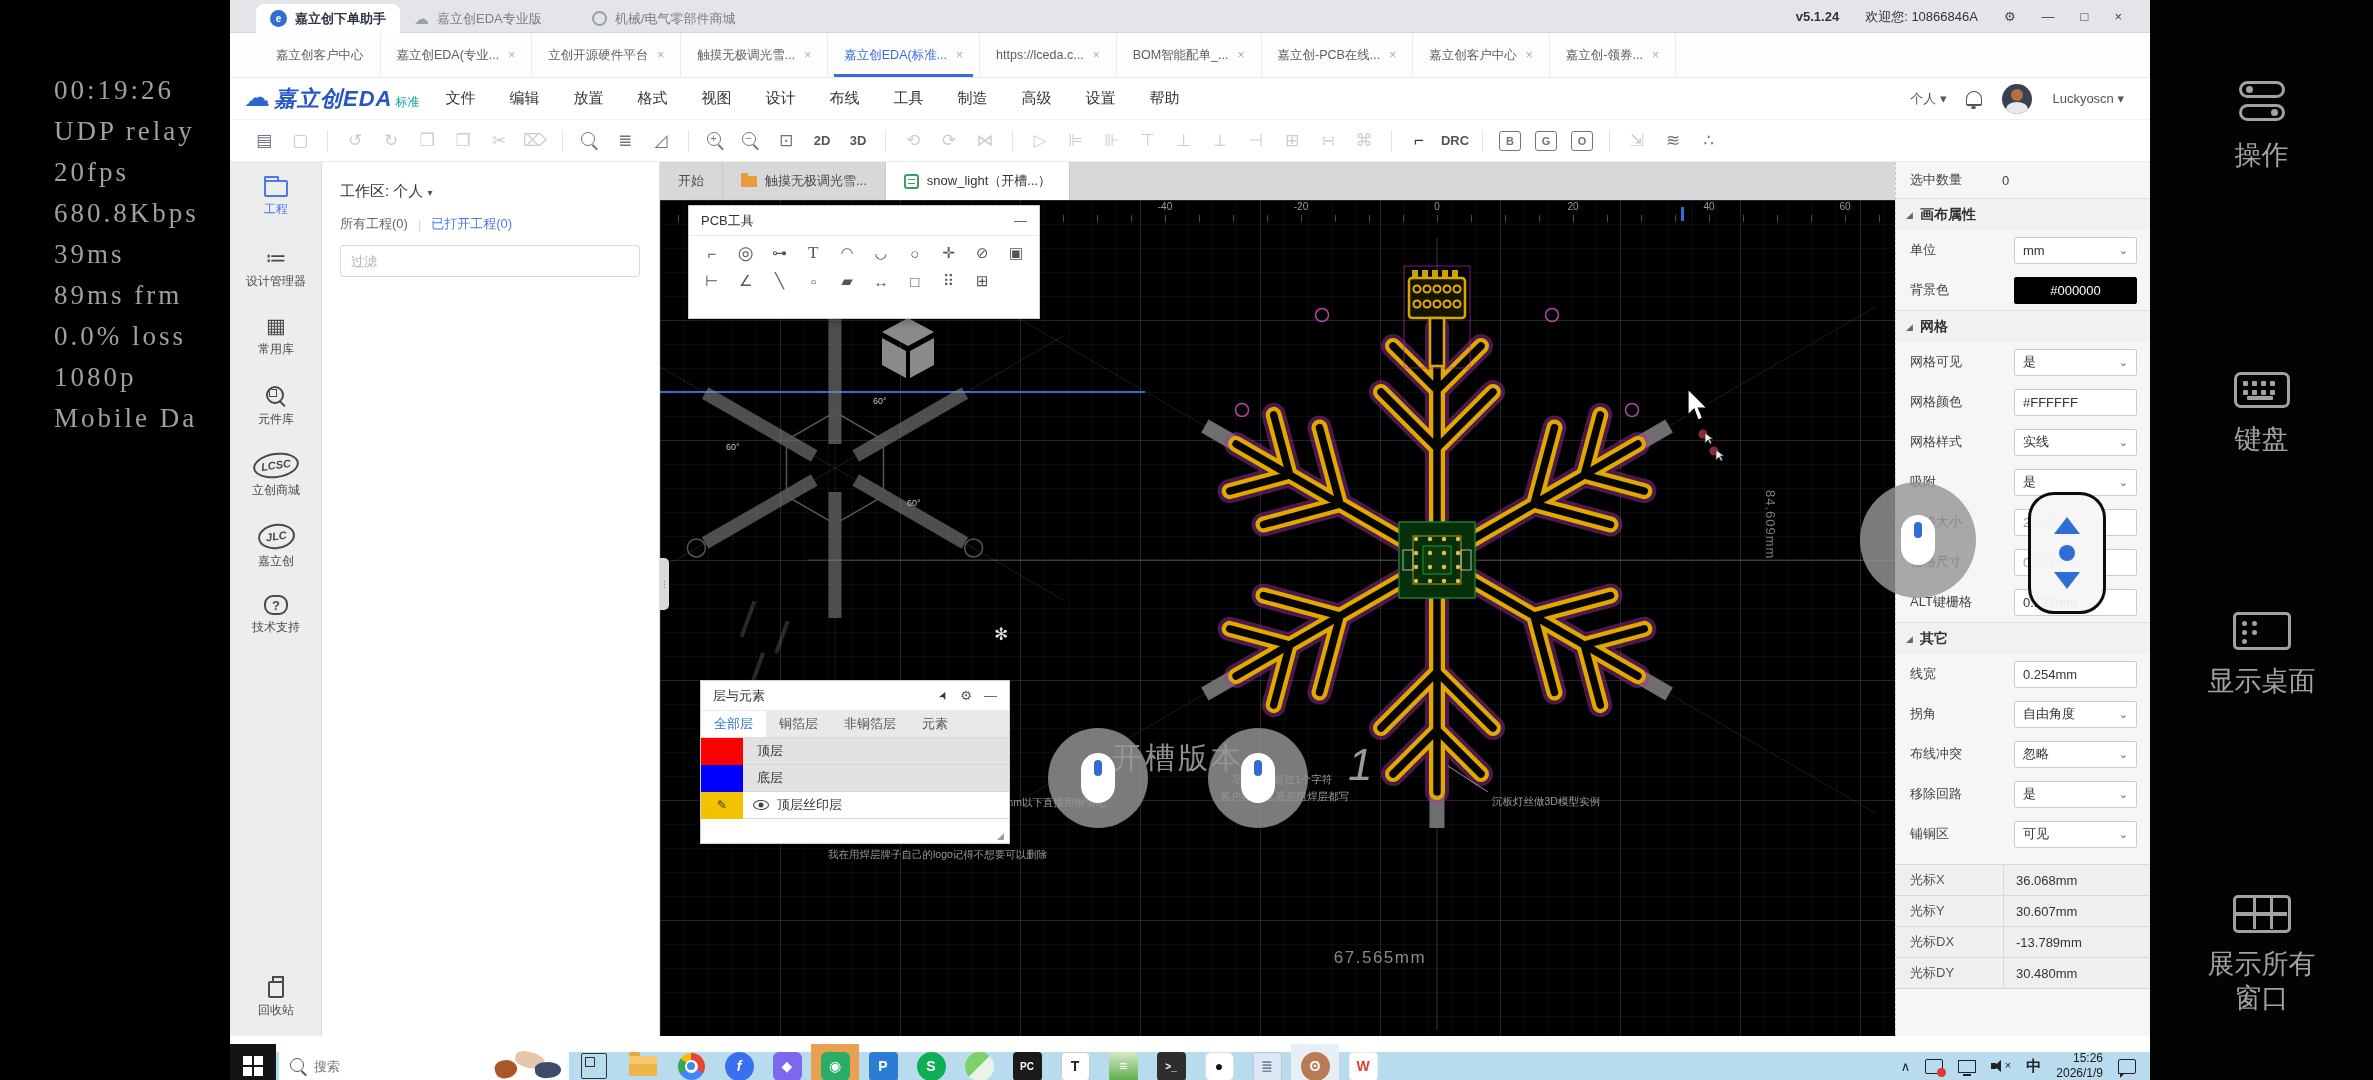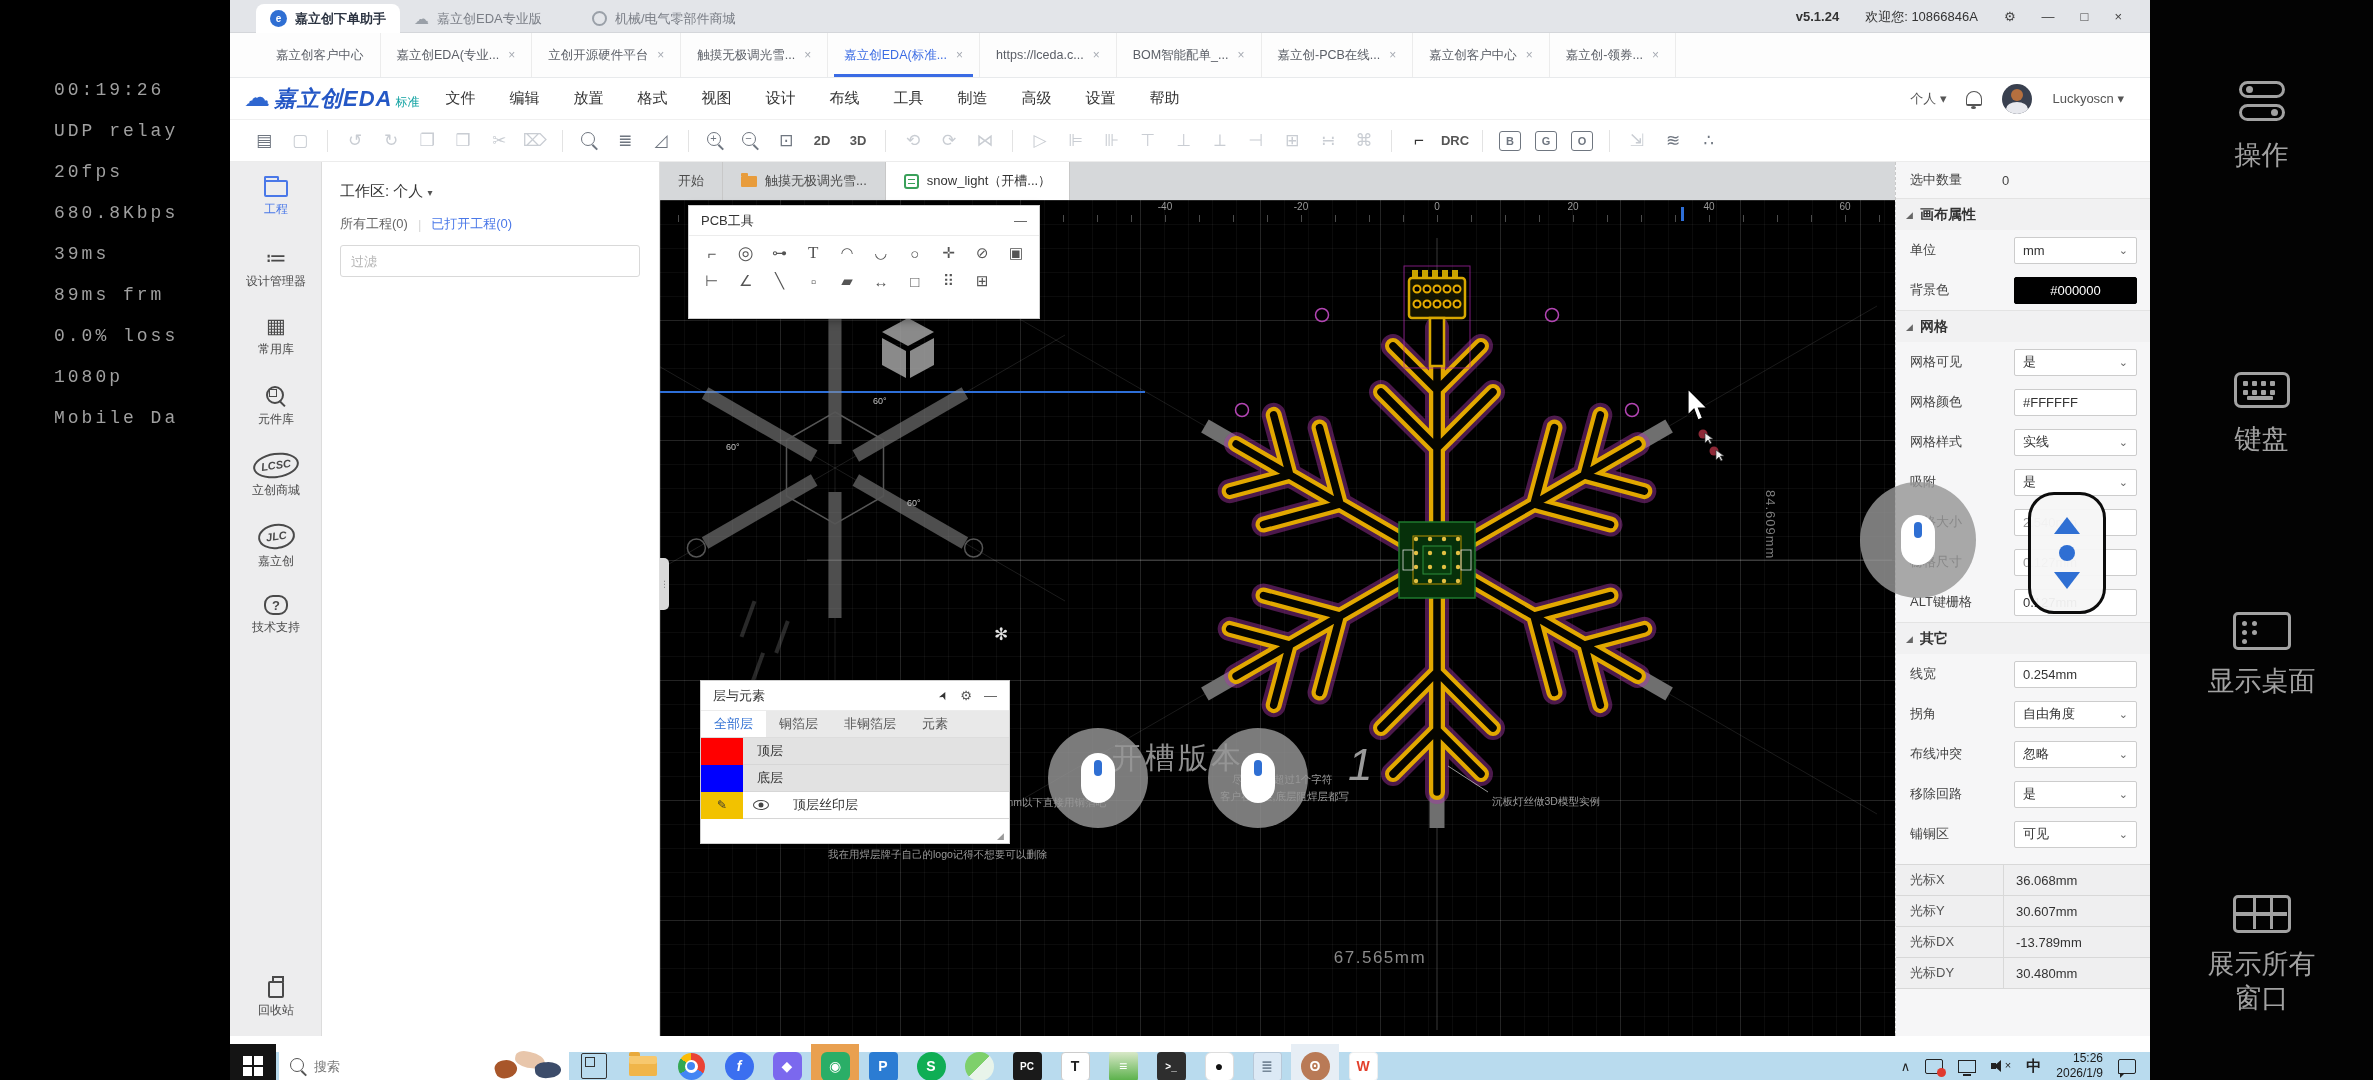--- a/index.html
+++ b/index.html
@@ -1,22 +1,22 @@
 <!DOCTYPE html>
 <html><head>
 <meta charset="utf-8">
 <style>
 *{box-sizing:border-box;margin:0;padding:0}
 html,body{width:2373px;height:1080px;background:#000;overflow:hidden;
   font-family:"Liberation Sans","DejaVu Sans",sans-serif;-webkit-font-smoothing:antialiased}
 body{position:relative}
 
 
-.stats{position:absolute;left:54px;top:70px;z-index:70;font-family:Liberation Mono, monospace;
-  font-size:18px;letter-spacing:3px;line-height:41px;color:#bcbcbc;opacity:.85;pointer-events:none;white-space:nowrap}
+.stats{position:absolute;left:54px;top:70px;z-index:70;font-family:Liberation Serif, serif;
+  font-size:27px;letter-spacing:3px;line-height:41px;color:#bcbcbc;opacity:.85;pointer-events:none;white-space:nowrap}
 
 
 .mirror{position:absolute;left:230px;top:0;width:1920px;height:1080px;background:#fff;overflow:hidden}
 
 
 .titlebar{position:absolute;left:0;top:0;width:1920px;height:33px;background:#e3e5e9;border-bottom:1px solid #d4d6da}
 .apptab{position:absolute;top:4px;height:29px;display:flex;align-items:center;gap:8px;padding:0 14px;
   border-radius:8px 8px 0 0;font-size:13px;color:#7a7e86}
 .apptab.active{background:#fff;color:#2c3442;font-weight:bold}
 .dot-logo{width:17px;height:17px;border-radius:50%;background:#2f6fd3;display:inline-flex;align-items:center;justify-content:center;color:#fff;font-size:10px}
@@ -137,21 +137,21 @@
 .tool{height:26px;display:flex;align-items:center;justify-content:center;font-size:15px;color:#555}
 .layers{left:470px;top:680px;width:310px;height:164px}
 .ltabs{display:flex;height:27px;background:#e9e9e9;border-bottom:1px solid #ddd;font-size:13px}
 .ltab{padding:0 13px;display:flex;align-items:center;color:#555}
 .ltab.active{background:#fff;color:#2f6fd3}
 .lrow{height:27px;display:flex;align-items:center;background:#e2e2e2;border-bottom:1px solid #d6d6d6;font-size:13px;color:#333}
 .lrow.white{background:#fff}
 .lsw{width:42px;height:27px;display:flex;align-items:center;justify-content:center;font-size:12px}
 .lrow .eye{margin:0 8px 0 10px}
 .lrow .lab{margin-left:14px}
-.lrow.white .lab{margin-left:16px}
+.lrow.white .lab{margin-left:0}
 .eye{width:16px;height:10px;border:1.6px solid #444;border-radius:50%;position:relative;display:inline-block}
 .eye:after{content:"";position:absolute;left:50%;top:50%;width:5px;height:5px;background:#444;border-radius:50%;transform:translate(-50%,-50%)}
 .rsz{position:absolute;right:2px;bottom:2px;width:10px;height:10px;color:#999;font-size:9px;line-height:10px}
 
 
 .props{position:absolute;left:1665px;top:162px;width:255px;height:874px;background:#f6f6f7;border-left:1px dashed #c9c9c9;font-size:13px;color:#444}
 .pr-top{height:36px;display:flex;align-items:center;padding:0 14px;gap:40px}
 .pr-sec{height:32px;display:flex;align-items:center;gap:7px;padding:0 10px;font-size:14px;font-weight:bold;color:#333;border-top:1px solid #e3e3e3;background:#f1f1f2}
 .pr-sec .tri{font-size:9px;color:#666;font-weight:normal}
 .pr-row{height:40px;position:relative;display:flex;align-items:center;padding:0 14px}

